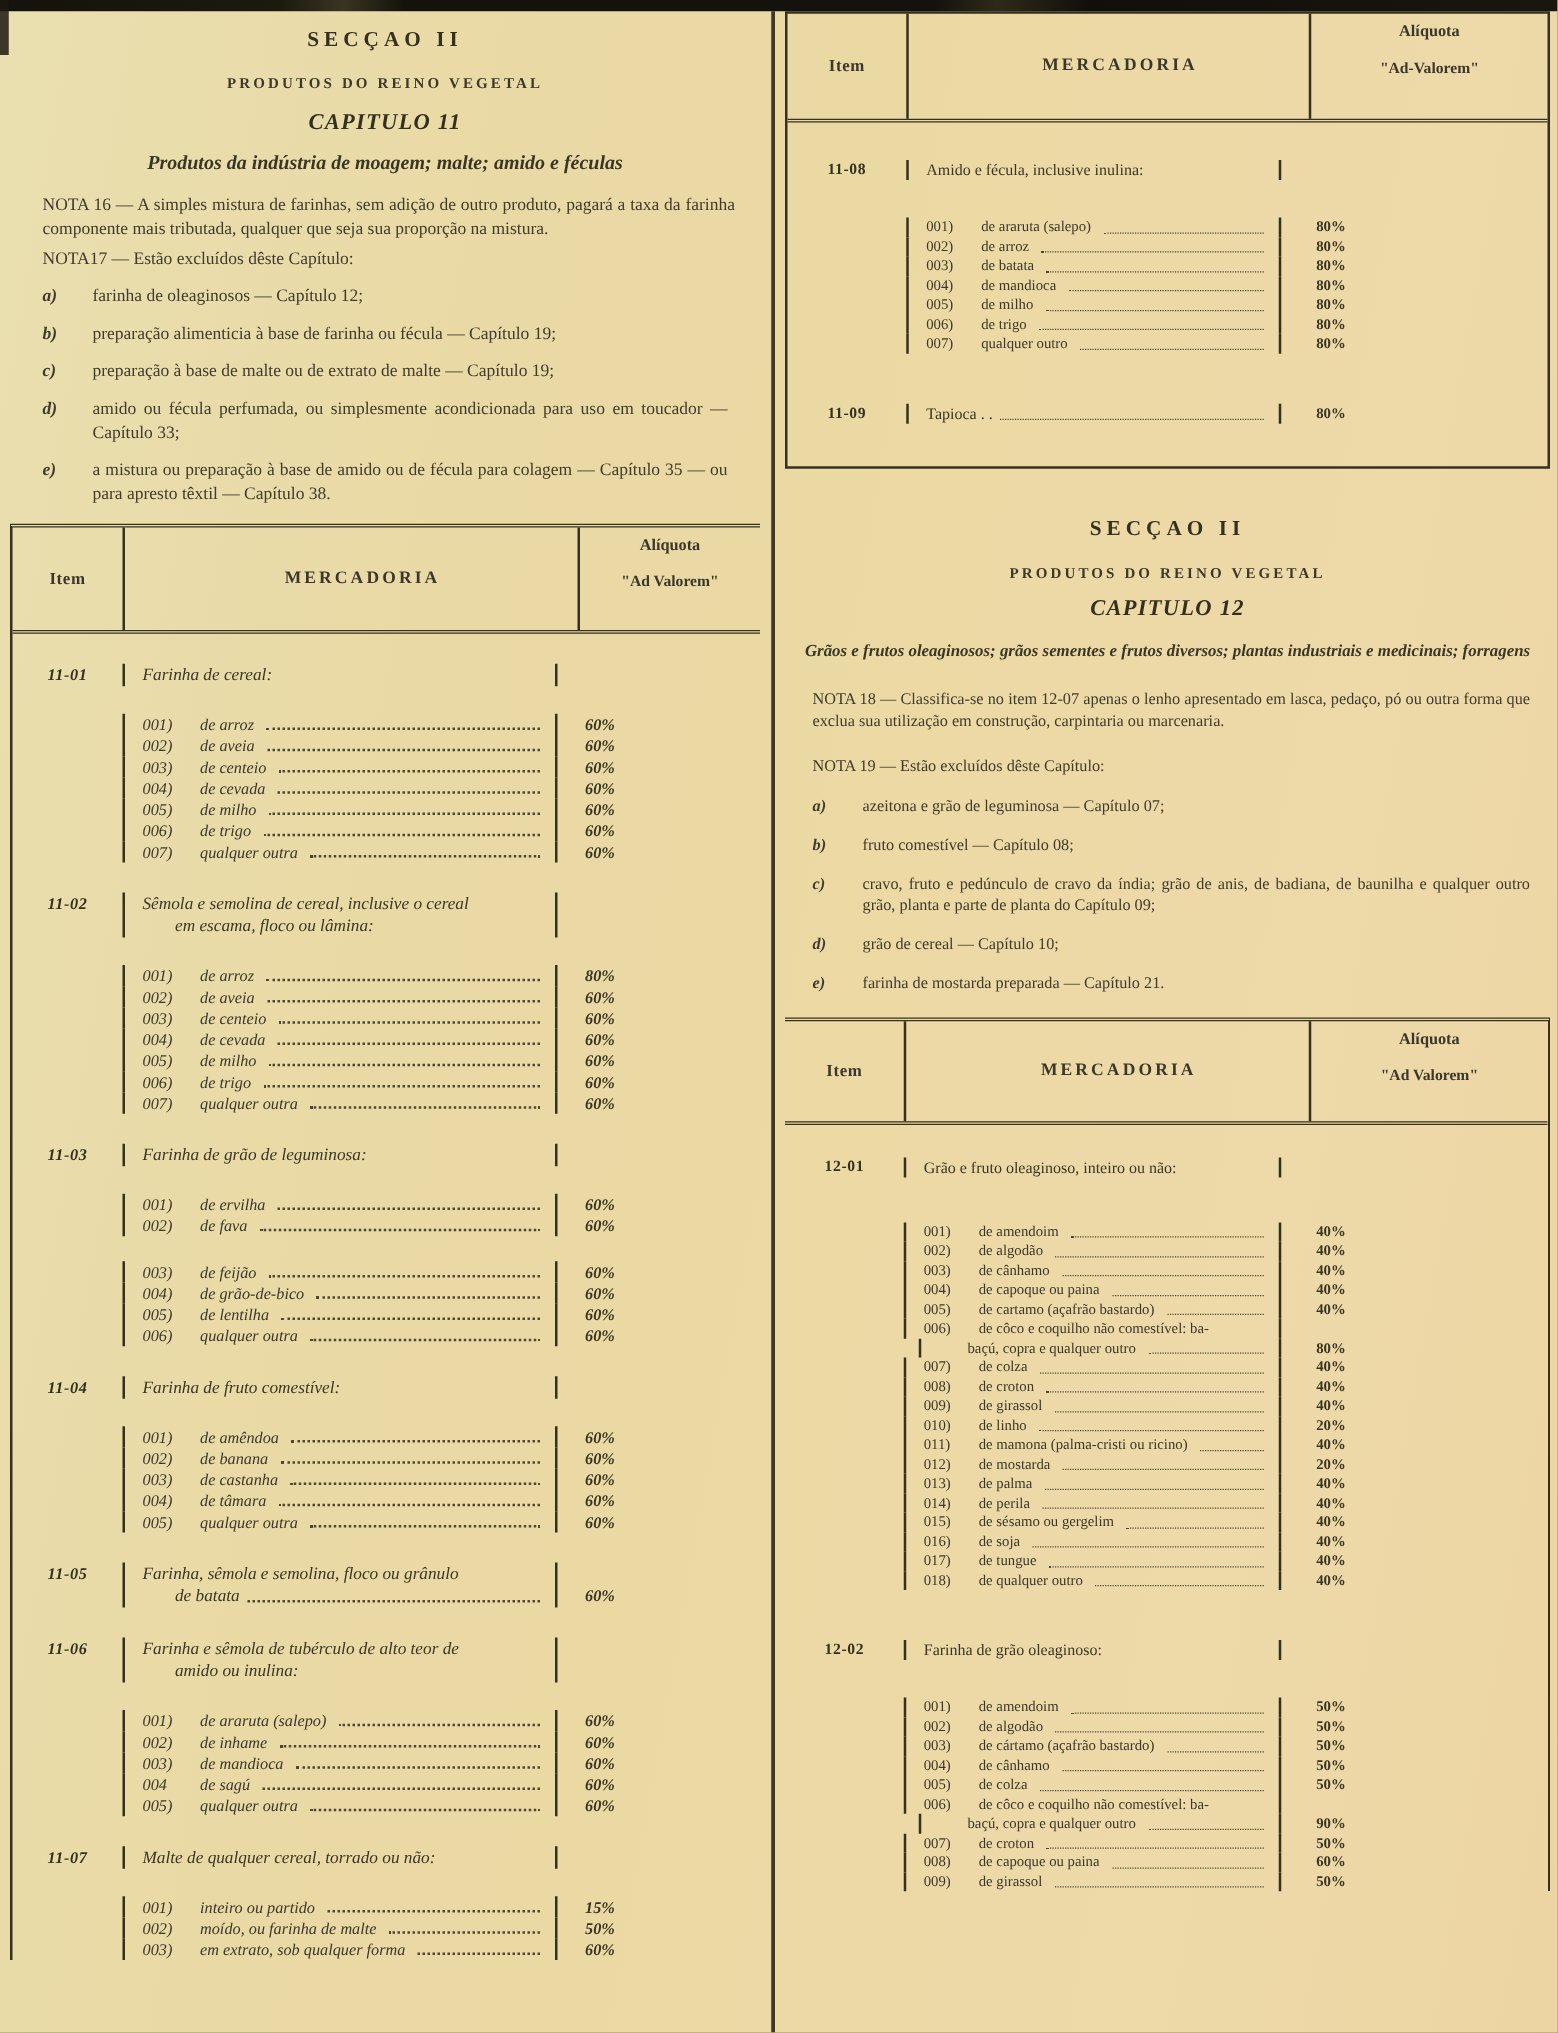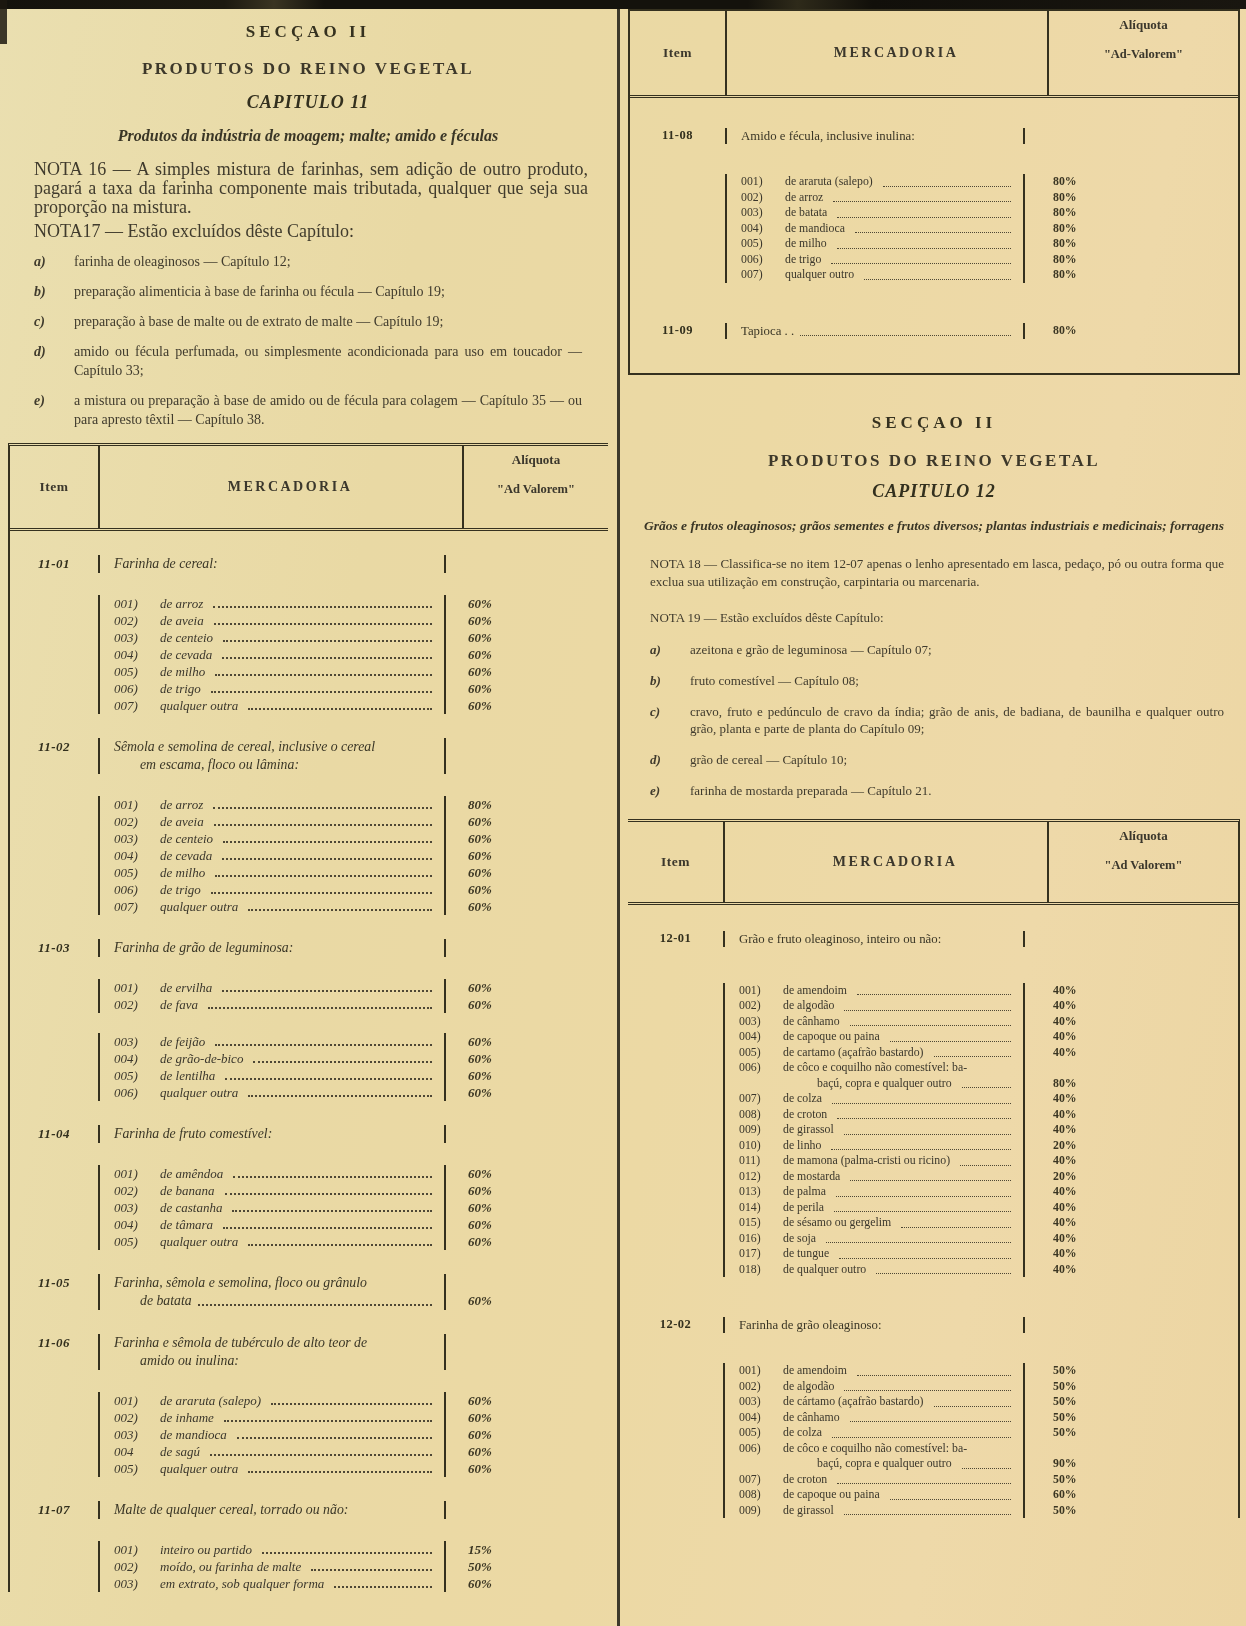--- a/index.html
+++ b/index.html
@@ -19,35 +19,35 @@
   }
   .corner-smudge{position:absolute;top:0;left:0;width:7px;height:44px;background:#1c1910;opacity:.85;}
   .divider{position:absolute;top:9px;bottom:0;left:617px;width:3px;background:#2e2b1f;opacity:.92;}
 
   .col{position:absolute;top:9px;}
   .col.left{left:8px;width:600px;}
   .col.right{left:628px;width:612px;}
 
   
   .h-sec{text-align:center;font-weight:bold;font-size:17px;letter-spacing:4px;color:#35311f;}
-  .h-sub{text-align:center;font-weight:bold;font-size:17px;letter-spacing:2.5px;color:#3d382a;}
+  .h-sub{text-align:center;font-weight:bold;font-size:12px;letter-spacing:2.5px;color:#3d382a;}
   .h-cap{text-align:center;font-weight:bold;font-style:italic;font-size:18px;letter-spacing:1px;color:#33301e;}
   .h-desc{text-align:center;font-weight:bold;font-style:italic;font-size:16px;line-height:19px;color:#3a3626;padding:0 14px;}
   .left .h-sec{margin-top:13px;}
   .left .h-sub{margin-top:17px;}
   .left .h-cap{margin-top:13px;}
   .left .h-desc{margin-top:13px;}
   .right .h-sec{margin-top:38px;}
   .right .h-sub{margin-top:18px;}
   .right .h-cap{margin-top:10px;}
   .right .h-desc{margin-top:14px;font-size:13.5px;}
 
   
   .note{text-align:justify;margin:0;color:#403b2d;}
-  .left .note{font-size:18px;line-height:19px;padding:0 20px 0 26px;}
+  .left .note{font-size:14px;line-height:19px;padding:0 20px 0 26px;}
   .left .note.n16{margin-top:15px;}
   .left .note.n17{margin-top:5px;}
   .right .note{font-size:13px;line-height:18px;padding:0 16px 0 22px;}
   .right .note.n18{margin-top:20px;}
   .right .note.n19{margin-top:18px;}
   .right .note.n20{margin-top:14px;line-height:20px;}
 
   
   .excl{display:flex;color:#403b2d;}
   .left .excl{font-size:14px;line-height:19px;margin-top:11px;padding:0 20px 0 26px;}
@@ -97,21 +97,21 @@
   .t-rbot .tgroup{margin-top:26px;}
   .t-rbot .subs{margin-top:36px;}
   .t-rbot .tgroup.g-12-02{margin-top:40px;}
   .t-rbot .tgroup.g-12-02 .subs{margin-top:30px;}
   .trow.gap{margin-top:20px;}
 
   .sline{display:flex;}
   .scode{flex:0 0 46px;}
   .t-rtop .scode,.t-rbot .scode{flex:0 0 44px;}
   .stext{white-space:nowrap;padding-right:4px;}
-  .sline.wrap2{padding-left:92px;}
+  .sline.wrap2{padding-left:37px;margin-left:12px;}
   .leader{flex:1 1 auto;min-width:10px;border-bottom:2px dotted #4e4735;align-self:flex-end;margin:0 2px 4px 6px;}
   .t-rtop .leader,.t-rbot .leader{border-bottom-width:1.6px;margin-bottom:3px;}
 </style>
 </head>
 <body>
 
 <div class="page">
   <div class="topbar"></div>
   <div class="corner-smudge"></div>
   <div class="divider"></div>

